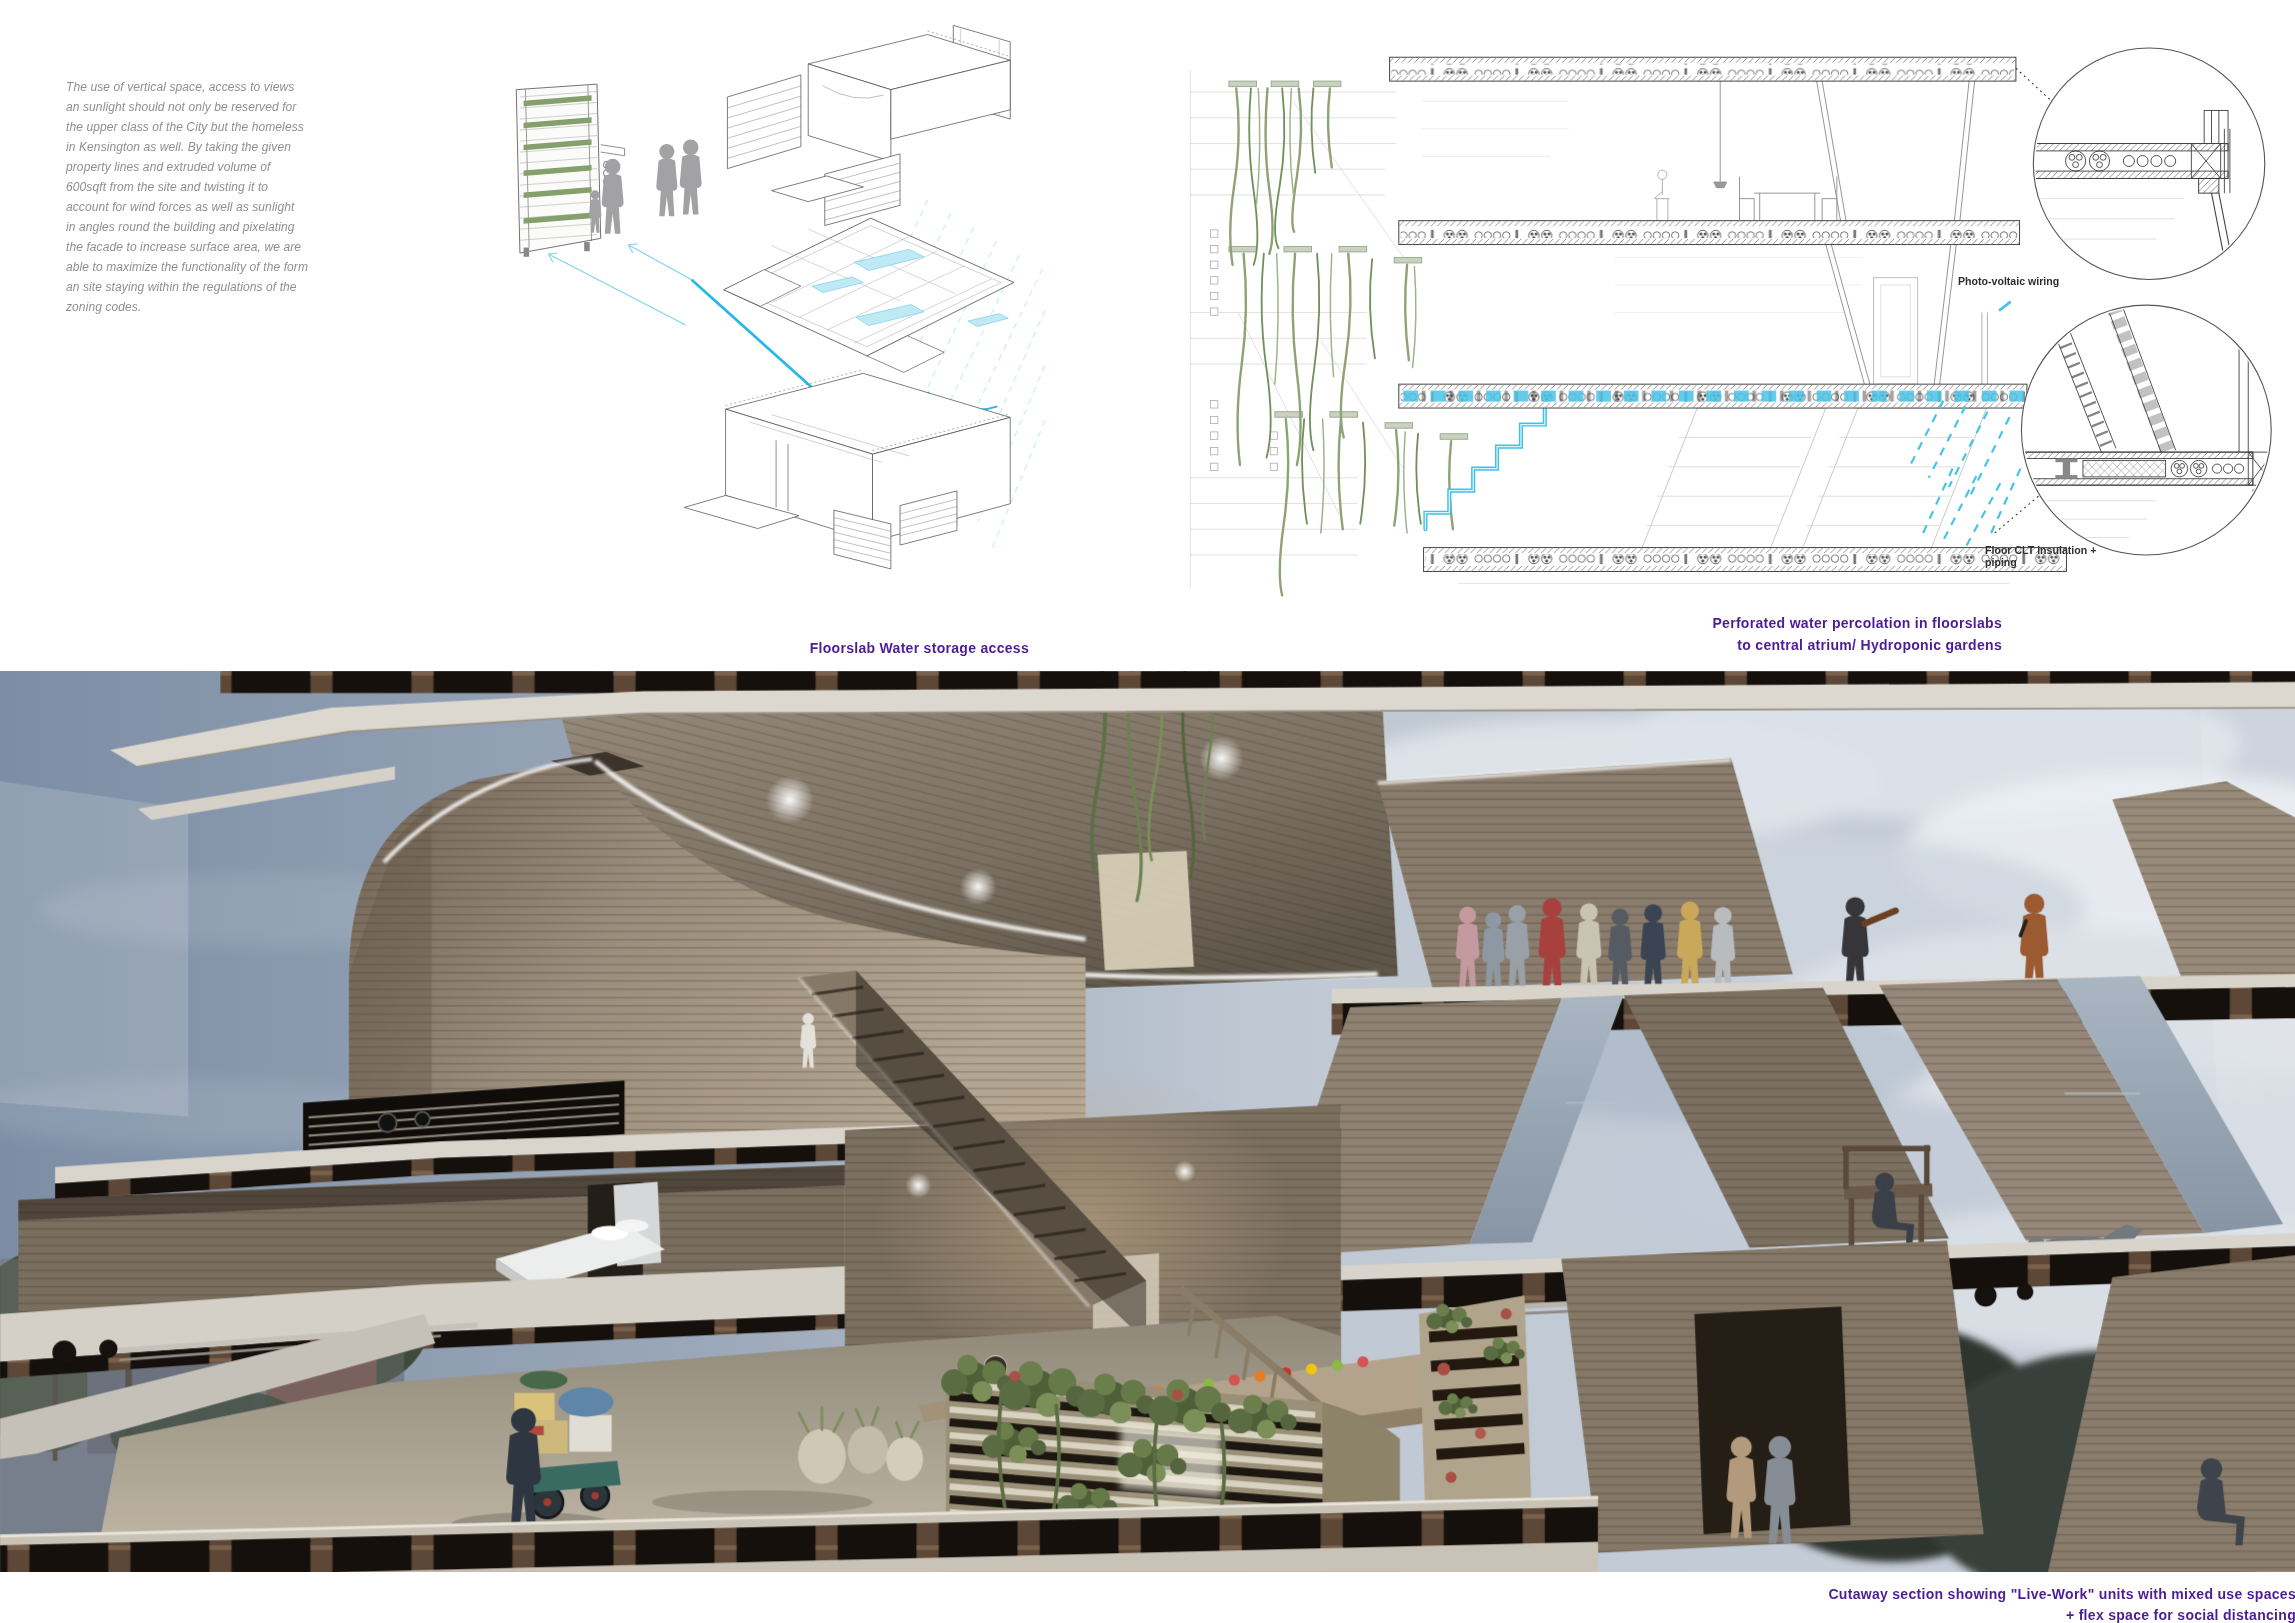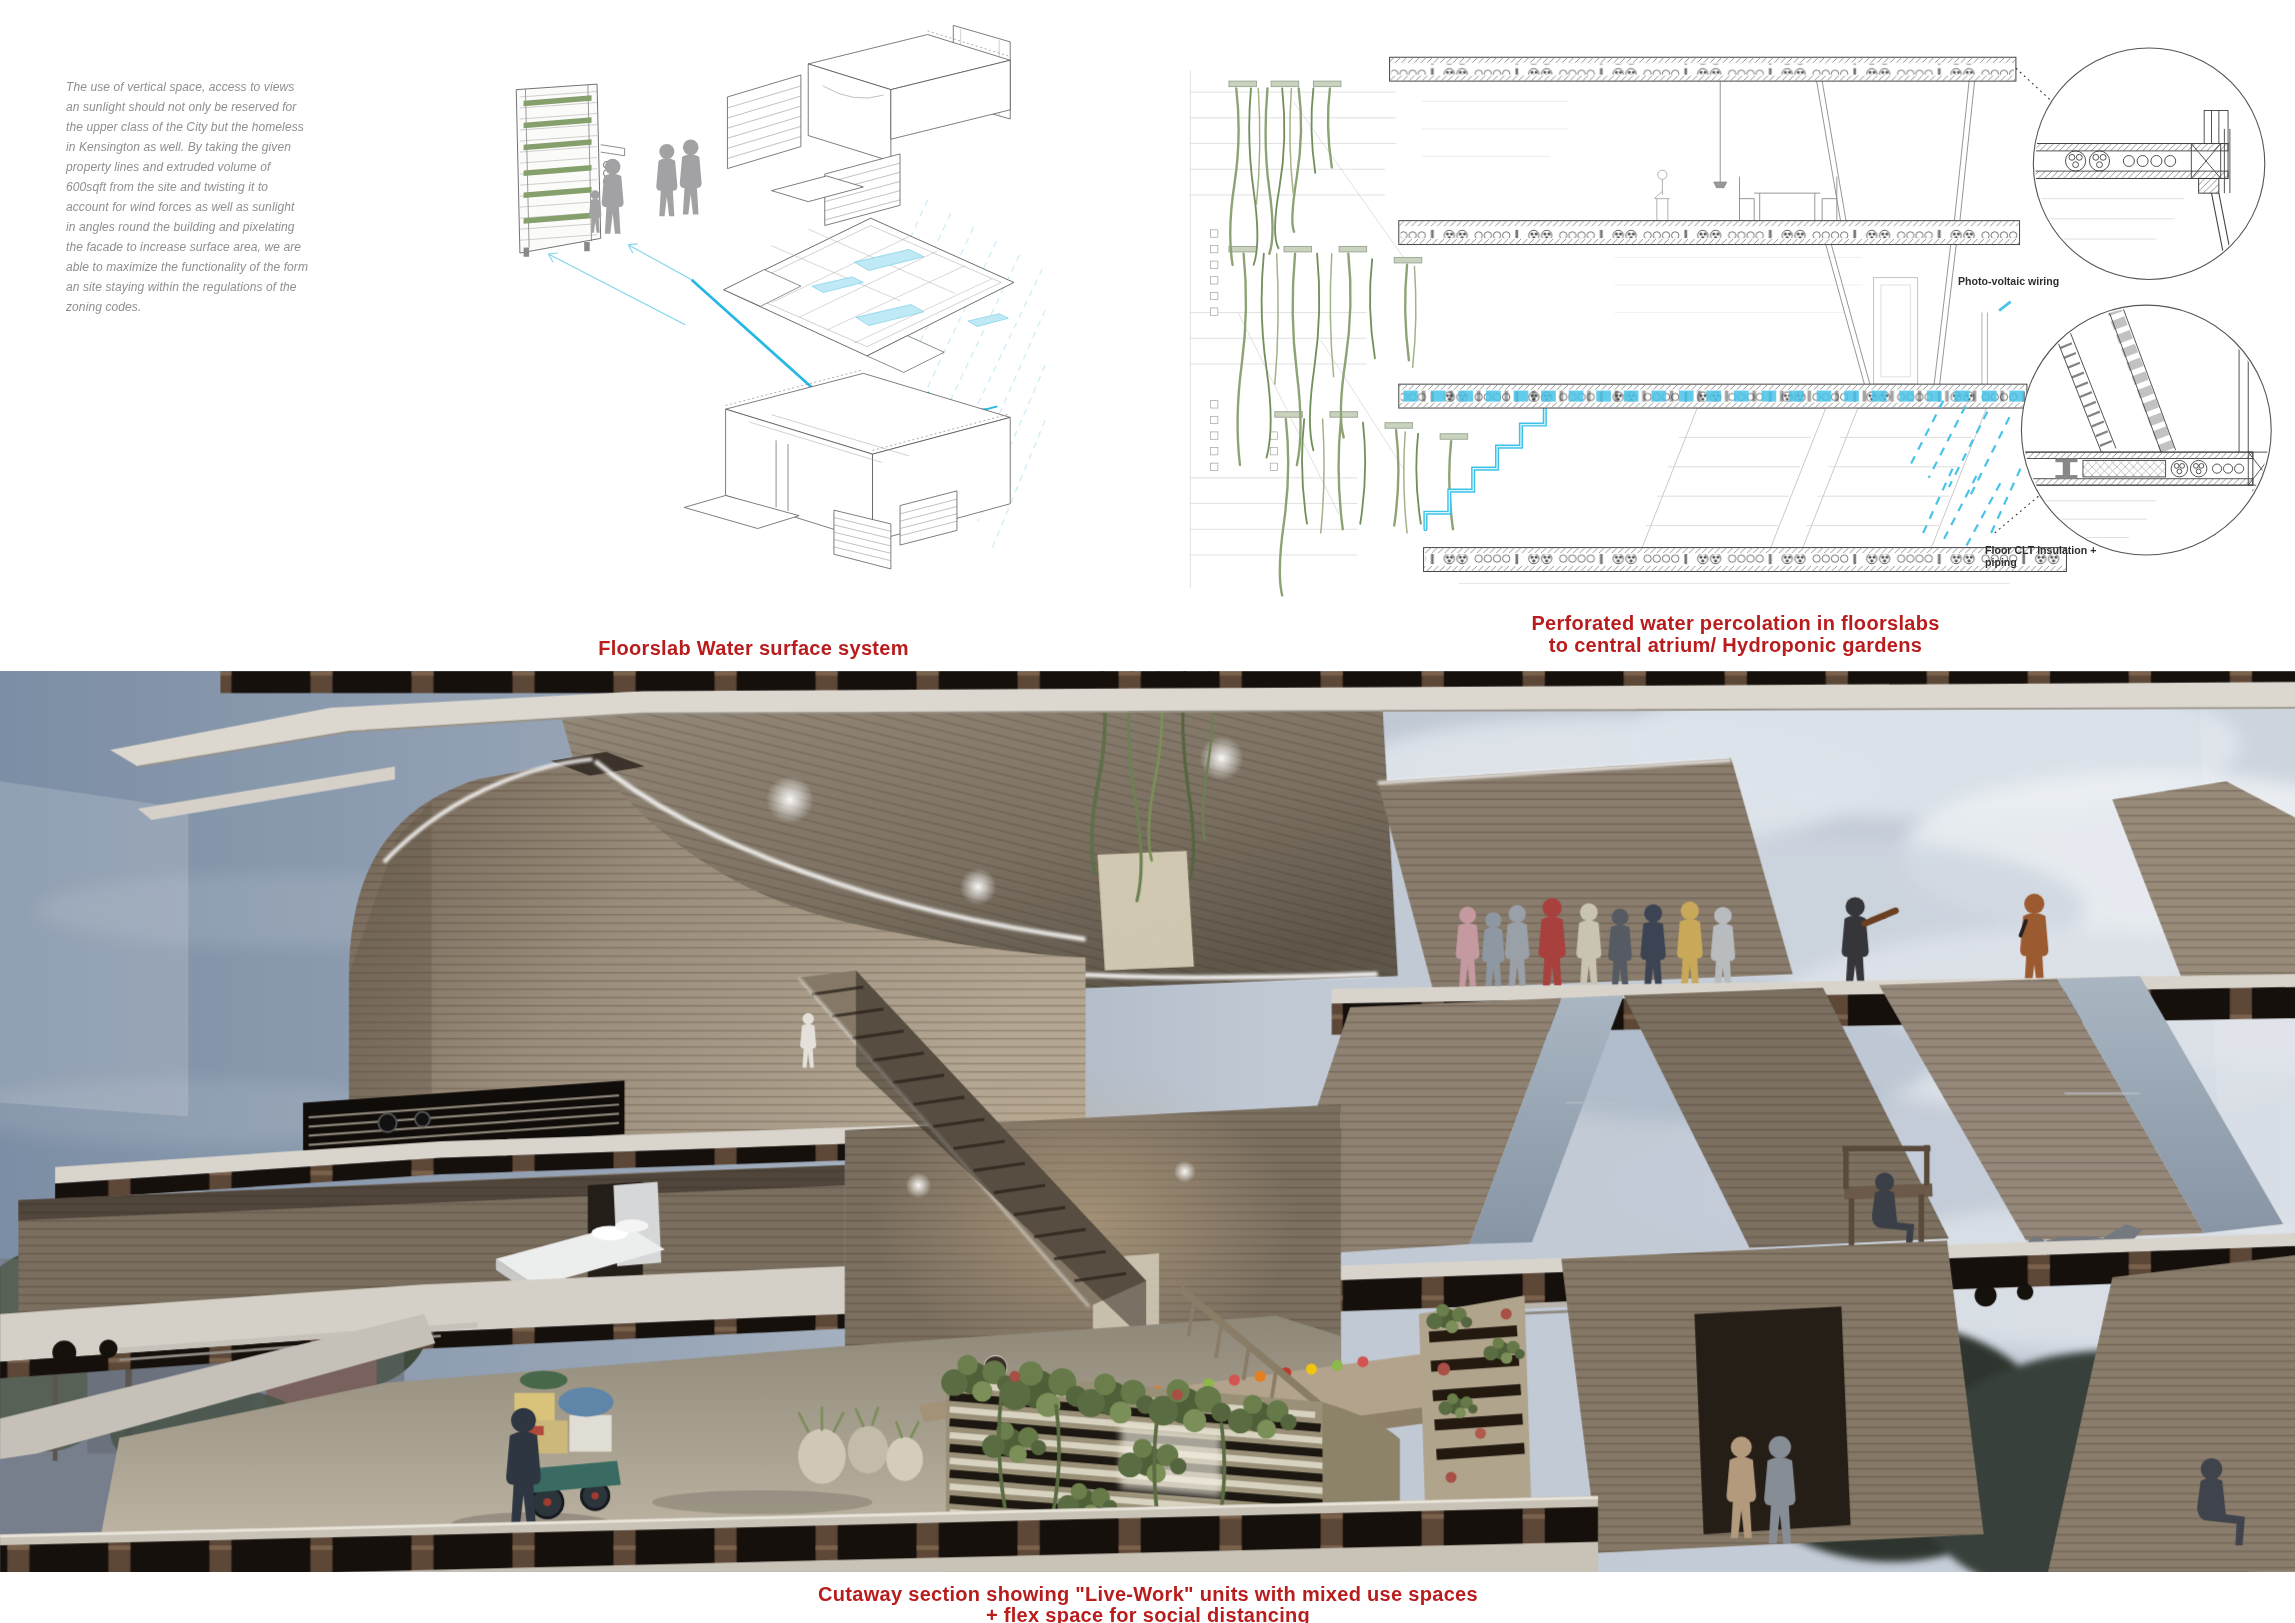--- a/index.html
+++ b/index.html
@@ -7,22 +7,22 @@
     position:relative;width:2296px;height:1624px;background:#ffffff;overflow:hidden;
     font-family:"Liberation Sans", sans-serif;
   }
   .abs{position:absolute;}
   .intro{
     left:66px;top:77px;width:312px;
     font-style:italic;font-size:12px;line-height:20px;color:#8e8f91;
     white-space:pre-line;letter-spacing:0.1px;
   }
   .cap{
-    font-size:20px;line-height:22px;color:#b91c1c;font-weight:700;letter-spacing:0.3px;
-    text-align:center;
+    font-size:14px;line-height:22px;color:#4c1d95;font-weight:700;letter-spacing:0.3px;
+    text-align:right;
   }
   .axon-cap{left:478px;top:637px;width:551px;}
   .sec-cap1{left:1469px;top:612px;width:533px;}
   .sec-cap2{left:1469px;top:634px;width:533px;}
   .note{
     font-size:10.6px;line-height:12.4px;color:#2e2e2e;font-weight:700;white-space:pre-line;
   }
   .note-pv{left:1958px;top:275px;}
   .note-clt{left:1985px;top:544px;}
   .render-cap1{left:0px;top:1583px;width:2296px;}
@@ -150,21 +150,21 @@
     </g>
 
     <g fill="#a2a2a4">
       <use href="#figx" transform="translate(186,228) scale(0.82)"></use>
       <use href="#figx" transform="translate(212,226) scale(0.85)"></use>
       <use href="#figx" transform="translate(127,247) scale(0.85)"></use>
       <use href="#figx" transform="translate(108,246) scale(0.48)"></use>
     </g>
   </svg>
 
-  <div class="abs cap axon-cap">Floorslab Water surface system</div>
+  <div class="abs cap axon-cap">Floorslab Water storage access</div>
 
   <svg class="abs" style="left:1183px;top:37px" width="1113" height="574" viewBox="0 0 1212 625">
     <defs>
       <pattern id="sh" width="7" height="7" patternUnits="userSpaceOnUse">
         <path d="M0,7 L7,0" stroke="#8a8a8a" stroke-width="1"></path>
       </pattern>
       <pattern id="ins" width="9" height="9" patternUnits="userSpaceOnUse">
         <path d="M0,9 L9,0 M0,0 L9,9" stroke="#aaa" stroke-width="0.8"></path>
       </pattern>
       <pattern id="sm" width="92" height="16" patternUnits="userSpaceOnUse">

